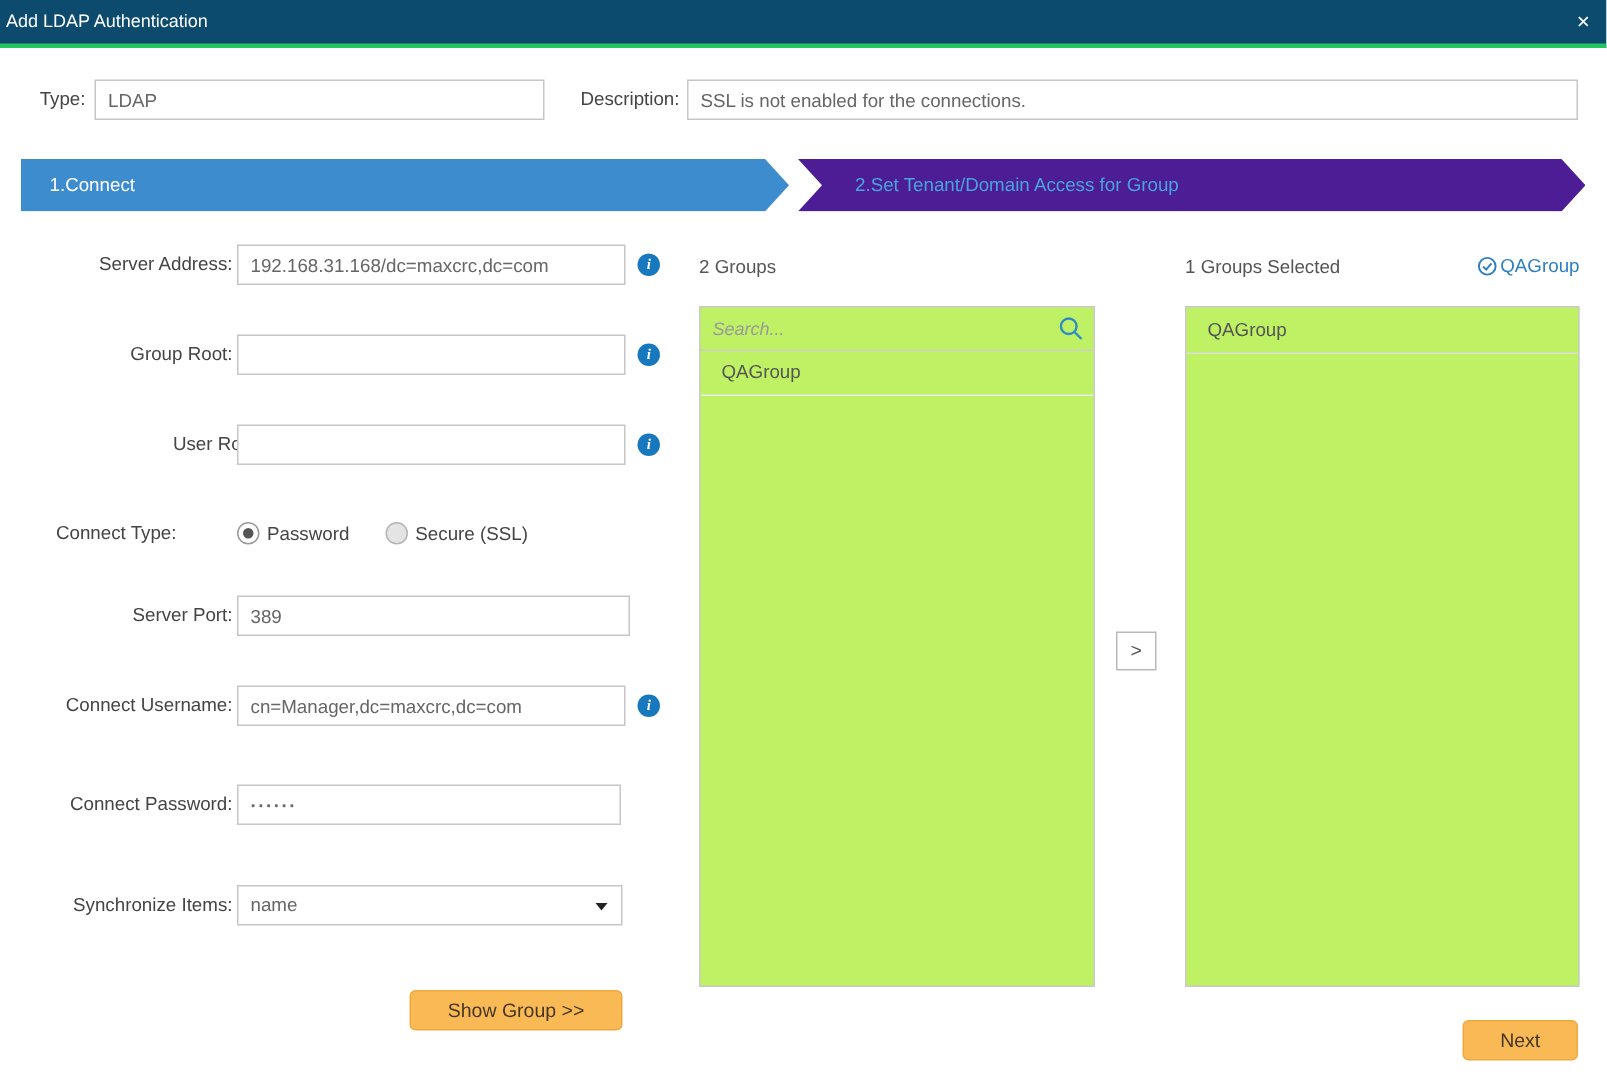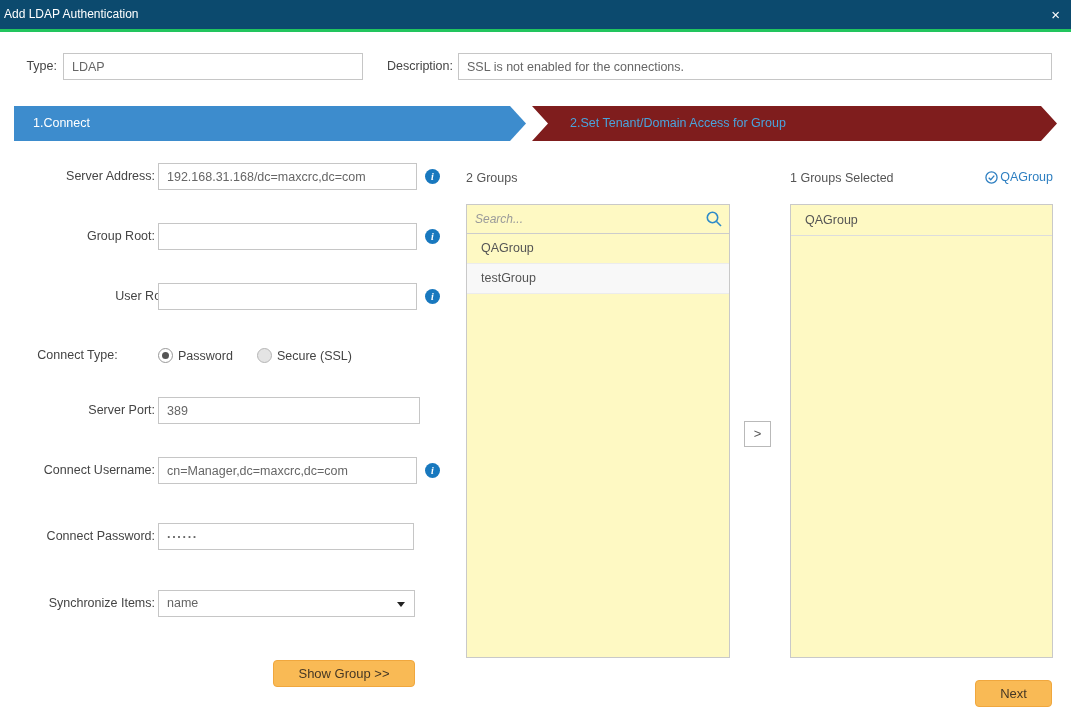--- a/index.html
+++ b/index.html
@@ -21,21 +21,21 @@
       font-family:inherit;font-size:12.5px;color:#666;padding:0 8px;outline:none;}
   .info{position:absolute;width:15px;height:15px;border-radius:50%;background:#1878be;color:#fff;
         font-size:10px;font-weight:bold;font-style:italic;text-align:center;line-height:15px;
         font-family:"Liberation Serif", serif;}
 
   
   .steps{position:absolute;left:14px;top:106px;width:1043px;height:35px;}
   .step1{position:absolute;left:0;top:0;width:512px;height:35px;background:#3d8ccd;
          clip-path:polygon(0 0, calc(100% - 16px) 0, 100% 50%, calc(100% - 16px) 100%, 0 100%);
          color:#fff;font-size:12.5px;line-height:35px;padding-left:19px;box-sizing:border-box;cursor:pointer;}
-  .step2{position:absolute;left:518px;top:0;right:0;height:35px;background:#7f1d1d;
+  .step2{position:absolute;left:518px;top:0;right:0;height:35px;background:#4c1d95;
          clip-path:polygon(0 0, calc(100% - 16px) 0, 100% 50%, calc(100% - 16px) 100%, 0 100%, 16px 50%);
          color:#4aa3dc;font-size:12.5px;line-height:35px;padding-left:38px;box-sizing:border-box;cursor:pointer;}
 
   
   .radio-row{position:absolute;left:158px;top:342px;height:27px;display:flex;align-items:center;font-size:12.5px;color:#444;}
   .radio{display:inline-block;width:13px;height:13px;border-radius:50%;border:1px solid #999;background:#fff;position:relative;margin-right:5px;}
   .radio .dot{position:absolute;left:3px;top:3px;right:3px;bottom:3px;border-radius:50%;background:#555;}
   .radio.off{background:#e4e4e4;border-color:#b5b5b5;}
   .radio-gap{width:24px;}
 
@@ -45,21 +45,21 @@
   .caret{position:absolute;right:9px;top:11px;width:0;height:0;border-left:4px solid transparent;
          border-right:4px solid transparent;border-top:5px solid #222;}
 
   
   .btn-orange{position:absolute;background:#f9ba55;border:1px solid #f0a73d;border-radius:4px;
               color:#453724;font-size:13px;text-align:center;cursor:pointer;box-sizing:border-box;
               font-family:inherit;padding:0;}
 
   
   .panel-label{position:absolute;font-size:12.5px;color:#555;}
-  .list-box{position:absolute;border:1px solid #c9c9c9;background:#fef9c3;box-sizing:border-box;overflow:hidden;}
+  .list-box{position:absolute;border:1px solid #c9c9c9;background:#bef264;box-sizing:border-box;overflow:hidden;}
   .search-row{height:28px;border-bottom:1px solid #ccc;position:relative;}
   .search-input{width:100%;height:100%;border:none;outline:none;box-sizing:border-box;
                 padding:0 30px 0 8px;font-size:12px;color:#777;font-style:italic;font-family:inherit;background:transparent;}
   .search-input::placeholder{font-style:italic;color:#9a9a9a;}
   .search-icon{position:absolute;right:6px;top:5px;width:18px;height:18px;cursor:pointer;}
   .list-row{height:29px;line-height:29px;padding-left:14px;font-size:12.5px;color:#555;
             border-bottom:1px solid #ececec;cursor:pointer;}
   .list-row.alt{background:#f8f8f8;}
   .sel-row{height:30px;line-height:30px;padding-left:14px;font-size:12.5px;color:#555;
            border-bottom:1px solid #ddd;cursor:pointer;}
@@ -135,21 +135,20 @@
   <div class="panel-label" style="left:466px;top:171px;">2 Groups</div>
   <div class="list-box" style="left:466px;top:204px;width:264px;height:454px;">
     <div class="search-row">
       <input class="search-input" placeholder="Search..." style="">
       <svg class="search-icon" viewBox="0 0 18 18">
         <circle cx="7.5" cy="7.5" r="5.2" fill="none" stroke="#2e8bc8" stroke-width="1.6"></circle>
         <line x1="11.5" y1="11.5" x2="16" y2="16" stroke="#2e8bc8" stroke-width="1.6"></line>
       </svg>
     </div>
     <div class="list-row">QAGroup</div>
-    <div class="list-row alt">testGroup</div>
   </div>
 
   <button class="move-btn">&gt;</button>
 
   <div class="panel-label" style="left:790px;top:171px;">1 Groups Selected</div>
   <div class="validate">
     <svg width="13" height="13" viewBox="0 0 14 14">
       <circle cx="7" cy="7" r="6" fill="none" stroke="#2e7fc1" stroke-width="1.4"></circle>
       <polyline points="4,7.2 6.2,9.4 10,5" fill="none" stroke="#2e7fc1" stroke-width="1.4"></polyline>
     </svg>

